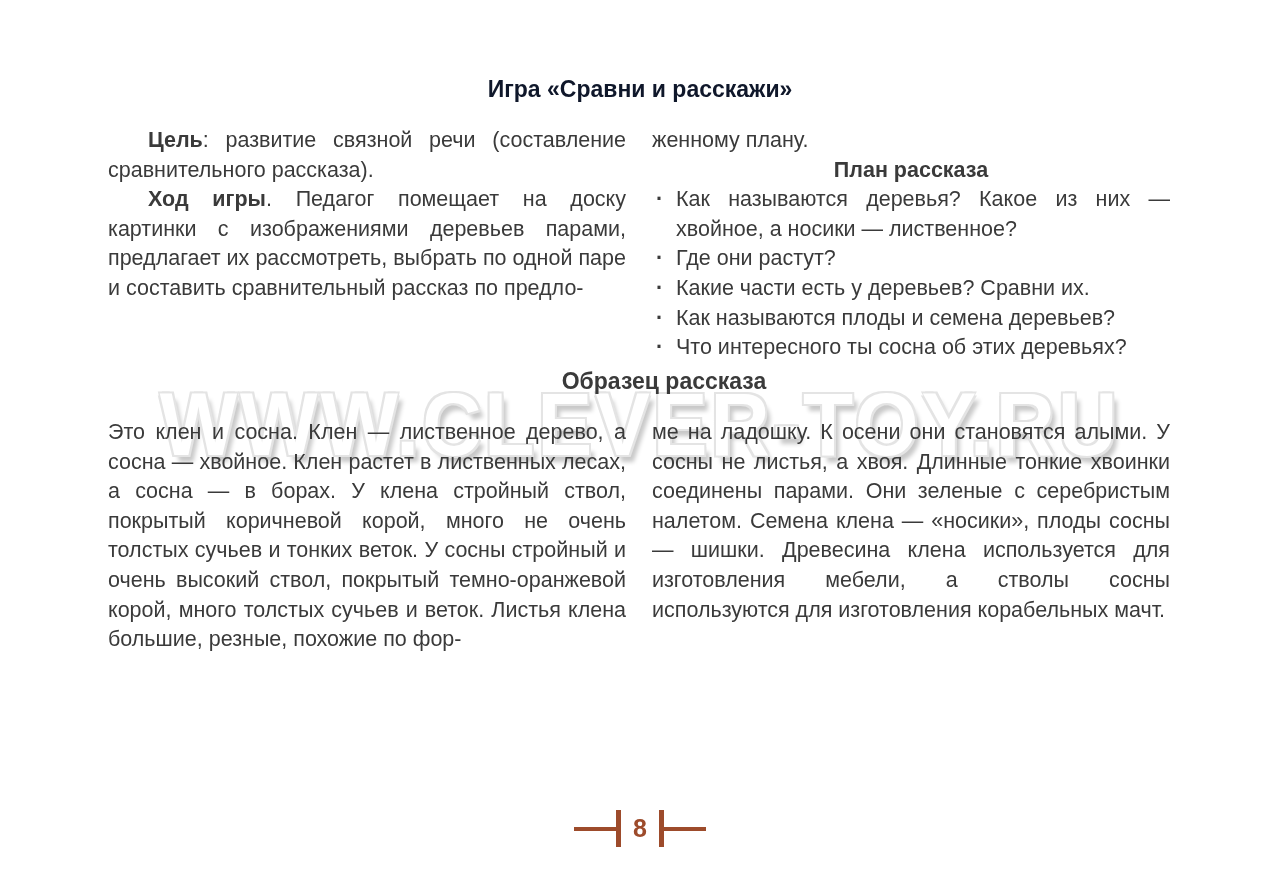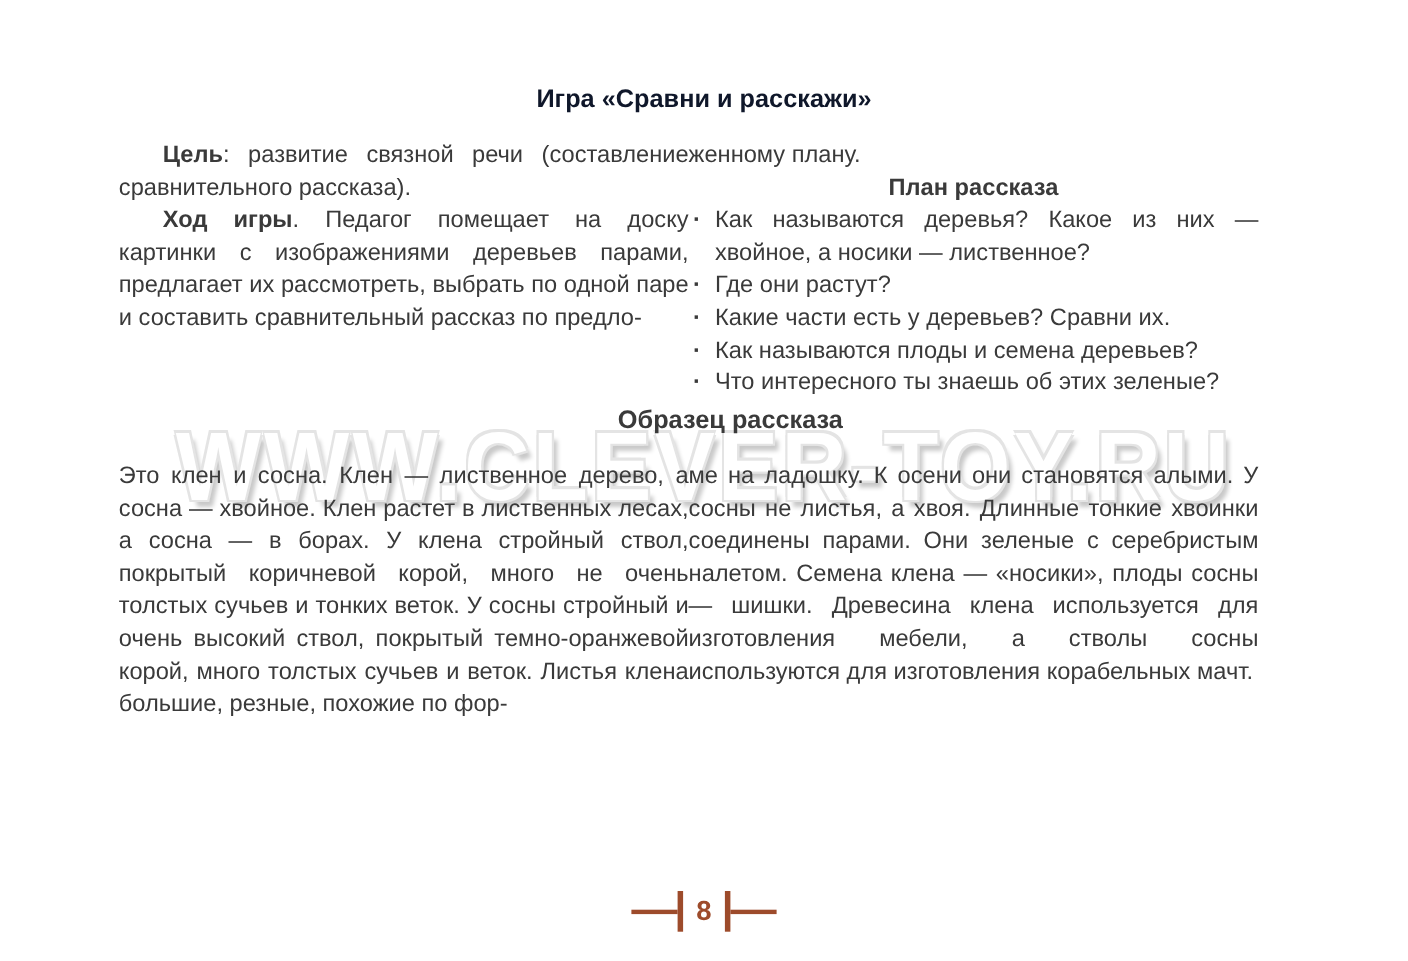--- a/index.html
+++ b/index.html
@@ -21,20 +21,21 @@
     font-size: 23px;
     font-weight: bold;
     color: #0f172a;
     z-index: 1;
   }
   .columns {
     position: absolute;
     left: 108px;
     width: 1062px;
     display: flex;
+    gap: 26px;
     z-index: 1;
   }
   .columns-intro { top: 126px; }
   .columns-sample { top: 418px; }
   .col {
     width: 518px;
     flex: 0 0 518px;
     font-size: 21.5px;
     line-height: 29.6px;
     text-align: justify;
@@ -131,21 +132,21 @@
       <li>
           <span class="dot">·</span>
           <span class="li-text">Какие части есть у деревьев? Сравни их.</span>
         </li>
       <li>
           <span class="dot">·</span>
           <span class="li-text">Как называются плоды и семена деревьев?</span>
         </li>
       <li>
           <span class="dot">·</span>
-          <span class="li-text">Что интересного ты знаешь об этих зеленые?</span>
+          <span class="li-text">Что интересного ты сосна об этих деревьях?</span>
         </li>
     </ul>
   </div>
 </div>
 
 <h2 class="sample-heading">Образец рассказа</h2>
 
 <div class="columns columns-sample">
   <div class="col">
     <p class="no-indent">Это клен и сосна. Клен — лиственное дерево, а сосна — хвойное. Клен растет в лиственных лесах, а сосна — в борах. У клена стройный ствол, покрытый коричневой корой, много не очень толстых сучьев и тонких веток. У сосны стройный и очень высокий ствол, покрытый темно-оранжевой корой, много толстых сучьев и веток. Листья клена большие, резные, похожие по фор-</p>

